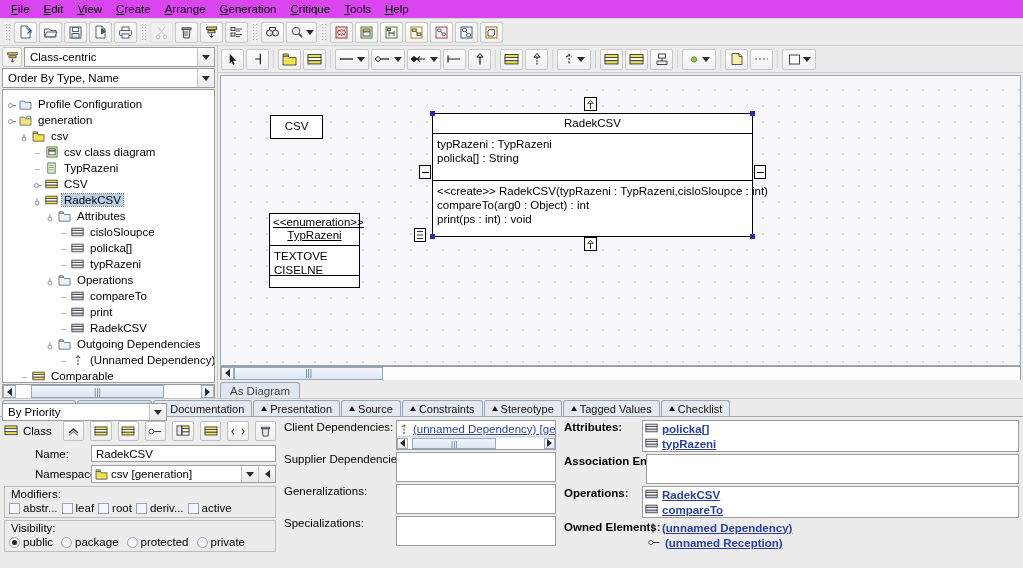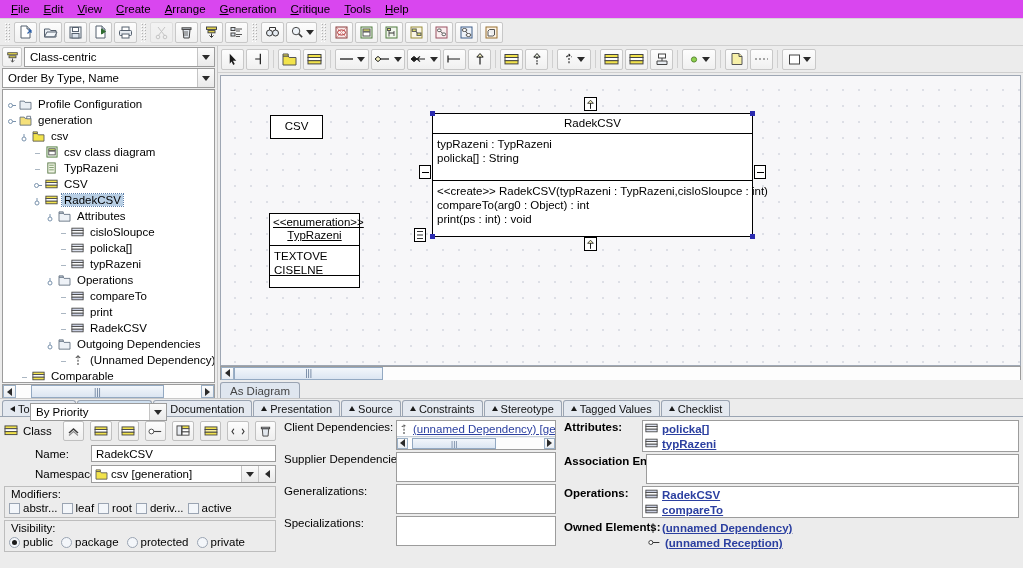--- a/index.html
+++ b/index.html
@@ -75,21 +75,21 @@
   .tico { width: 15px; flex:0 0 15px; display:flex; align-items:center; justify-content:center; margin-right:3px;}
 
   .hscroll { height: 15px; background:#eef1f5; border:1px solid #9c9c9c; margin: 1px 2px 2px 2px; display:flex; align-items:center;}
   .hs-btn { width:13px; height:13px; display:flex;align-items:center;justify-content:center; background:linear-gradient(#fcfcfc,#e7ecf2); border:1px solid #9bb0c6;}
   .hs-track { flex:1 1 auto; height:13px; background:#fdfdfd; position:relative; }
   .hs-thumb { position:absolute; top:0; height:13px; background:linear-gradient(#f2f6fb,#dce6f2); border:1px solid #93a9c2;
     display:flex; align-items:center; justify-content:center; color:#5d7392; font-size:9px;}
 
   
   .todo { flex: 1 1 auto; display: flex; flex-direction: column; border-right:1px solid #c8c8c8; border-top:1px solid #c8c8c8; min-height:0;}
-  .todo-head { display:flex; align-items:center; height:20px; padding: 1px 2px; gap:2px;margin-left:28px;}
+  .todo-head { display:flex; align-items:center; height:20px; padding: 1px 2px; gap:2px;}
   .todo-count { font-size:11.5px; padding: 0 4px; white-space:nowrap;}
   .todo-tree { flex:1 1 auto; background:#fff; border:1px solid #9c9c9c; margin:0 2px 2px 2px; overflow:hidden; padding-top:3px;}
 
   
   .diagram-toolbar {
     height: 27px; flex: 0 0 27px; background:#ececec; display:flex; align-items:center;
     border-bottom:1px solid #cfcfcf; padding-left:2px;
   }
   .dbtn { height:21px; min-width:23px; margin:0 1px; border:1px solid #c8c8c8;
     background: linear-gradient(#fdfdfd,#f0f0f0); border-radius:2px; display:flex;align-items:center;justify-content:center;

